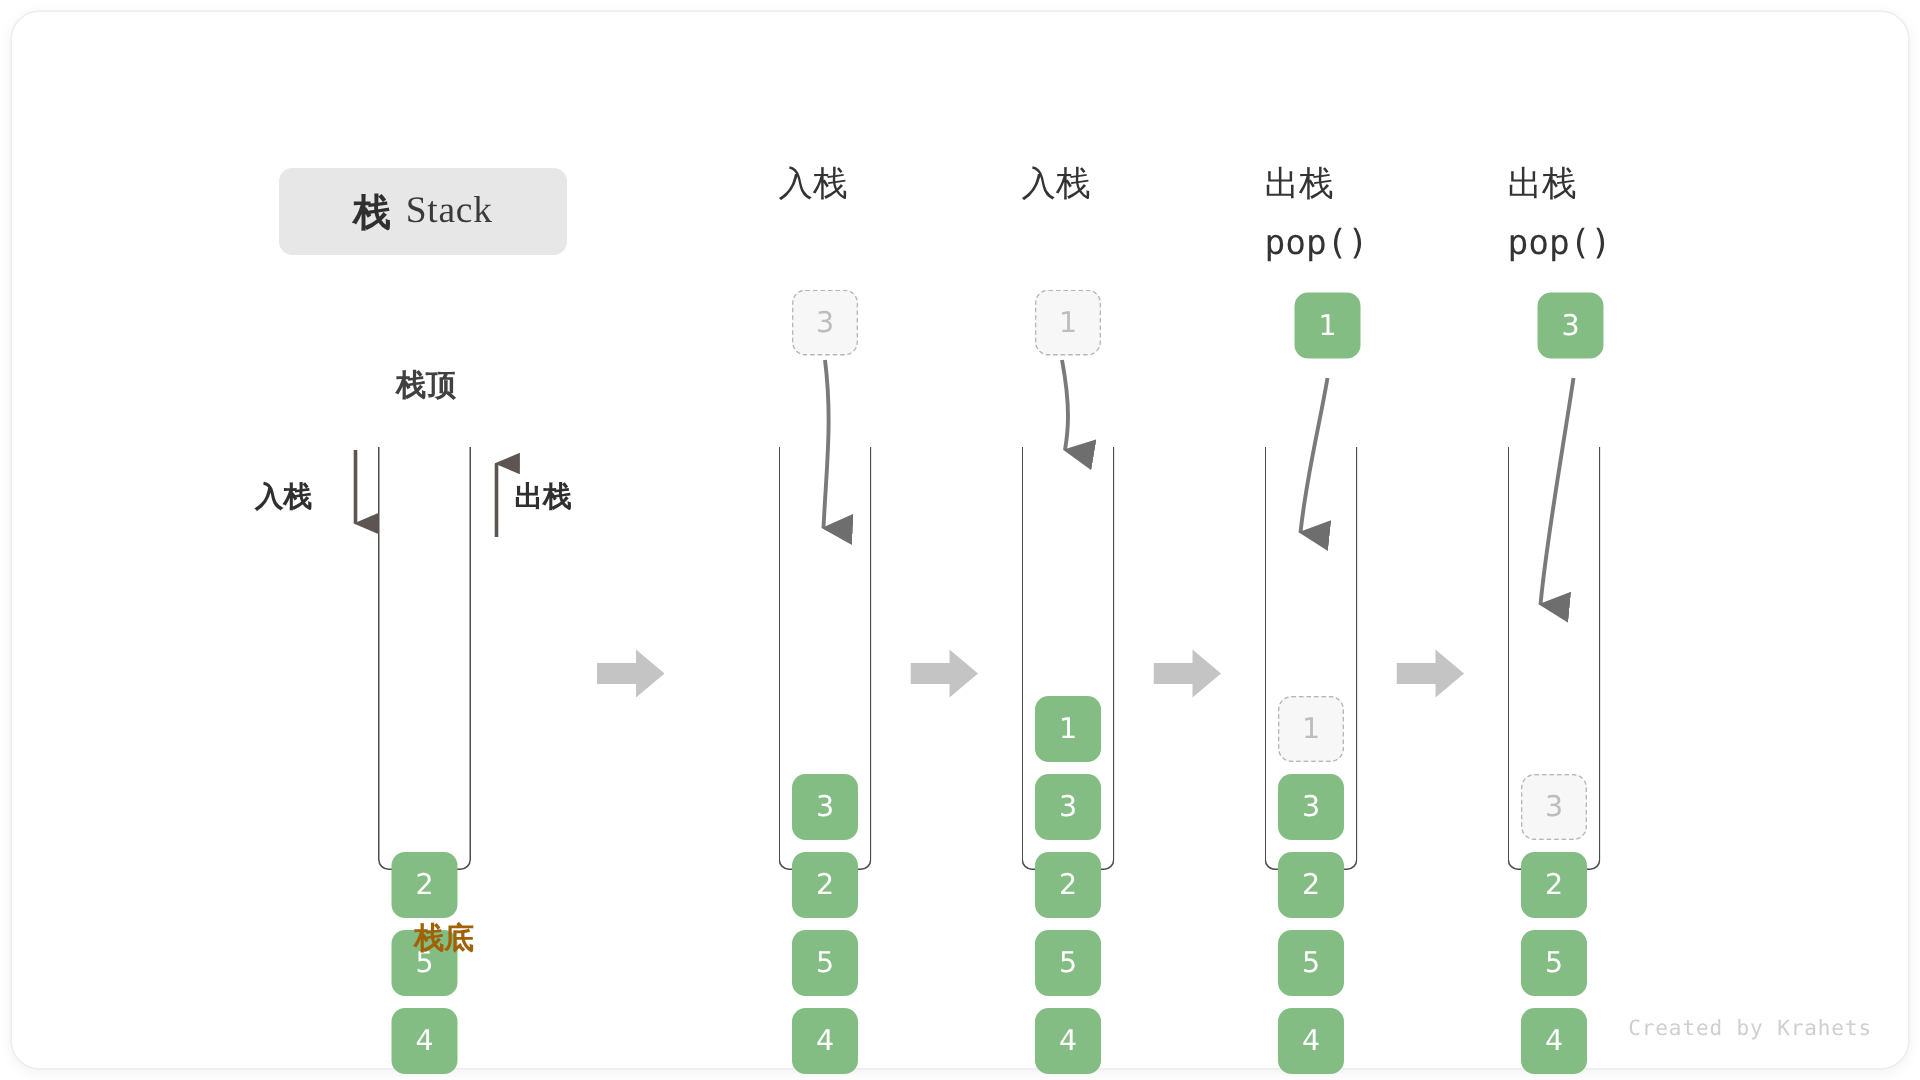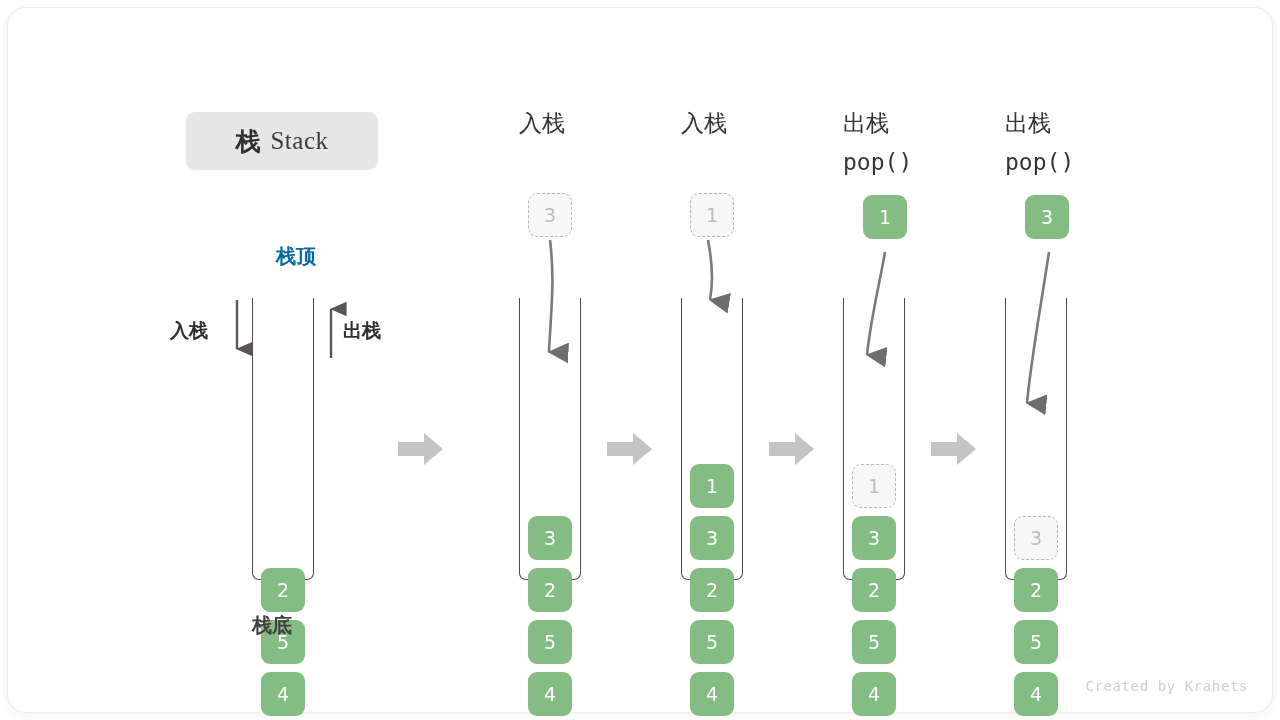--- a/index.html
+++ b/index.html
@@ -173,34 +173,34 @@
     overflow: visible;
     pointer-events: none;
   }
 
   
   .label-top {
     position: absolute;
     left: 252px;
     top: 243px;
     width: 64px;
-    text-align: right;
+    text-align: center;
     font-size: 20px;
     font-weight: 700;
-    color: #0369a1;
+    color: #404040;
   }
   .label-bottom {
     position: absolute;
     left: 252px;
     top: 612px;
     width: 64px;
-    text-align: left;
+    text-align: right;
     font-size: 20px;
     font-weight: 700;
-    color: #404040;
+    color: #a16207;
   }
   .label-push {
     position: absolute;
     left: 170px;
     top: 318px;
     font-size: 19px;
     font-weight: 700;
     color: #2f2f2f;
   }
   .label-pop {

